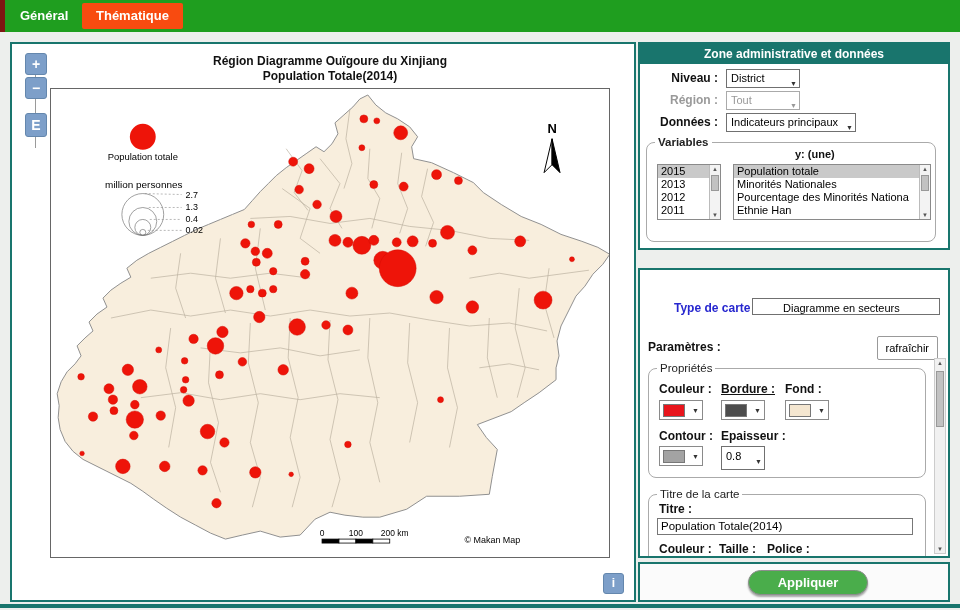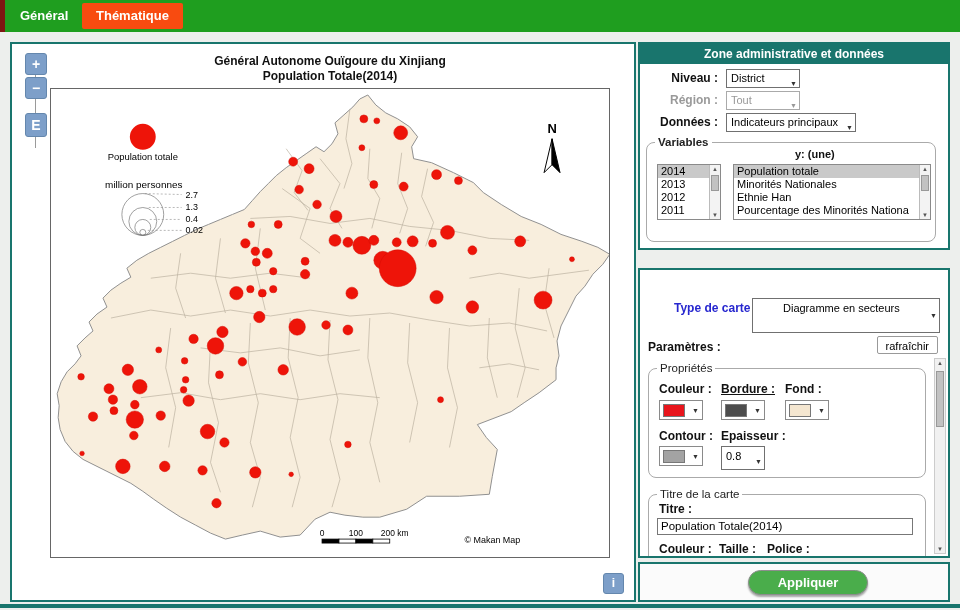--- a/index.html
+++ b/index.html
@@ -46,21 +46,21 @@
 
   .listbox { position:absolute; border:1px solid #8a8a8a; background:#fff; overflow:hidden; }
   .list-items { position:absolute; left:0; top:0; right:11px; bottom:0; overflow:hidden; }
   .list-item { height:13px; line-height:13px; font-size:11px; padding:0 3px; white-space:nowrap; cursor:pointer; }
   .list-item.selected { background:#c9c9c9; }
   .list-scroll { position:absolute; right:0; top:0; bottom:0; width:11px; background:#f3f3f3; border-left:1px solid #bbb; }
   .sb-up,.sb-down { position:absolute; left:0; width:10px; text-align:center; font-size:6px; color:#555; }
   .sb-up { top:1px; } .sb-down { bottom:1px; }
   .sb-thumb { position:absolute; left:1px; top:10px; width:8px; height:16px; background:#c2c2c2; border:1px solid #999; }
 
-  .btn-plain { position:absolute; background:#fff; border:1px solid #999; font-size:11px; height:18px; line-height:18px; padding:0 8px; cursor:pointer; border-radius:2px; }
+  .btn-plain { position:absolute; background:#fff; border:1px solid #999; font-size:11px; height:24px; line-height:18px; padding:0 8px; cursor:pointer; border-radius:2px; }
 
   .swatch { position:absolute; width:44px; height:20px; background:#fff; border:1px solid #8a8a8a; cursor:pointer; }
   .swatch .chip { position:absolute; left:3px; top:3px; width:22px; height:13px; border:1px solid #777; }
   .swatch .arr { position:absolute; right:3px; top:6px; font-size:7px; color:#333; }
 
   .txt { position:absolute; border:1px solid #777; background:#fff; font-size:11.5px; height:17px; line-height:15px; padding:0 3px; white-space:nowrap; overflow:hidden; }
 
   .scrollbar-v { position:absolute; right:2px; top:88px; bottom:2px; width:12px; background:#f1f1f1; border:1px solid #ccc; }
   .scrollbar-v .sb-thumb { top:12px; height:56px; width:8px; }
 
@@ -72,21 +72,21 @@
 <body>
 
 <div class="topbar">
   <div class="topbar-accent"></div>
   <span class="nav-general">Général</span>
   <span class="nav-thematique">Thématique</span>
 </div>
 
 <div class="map-panel">
   <div class="map-title">
-    <div>Général Autonome Ouïgoure du Xinjiang</div>
+    <div>Région Diagramme Ouïgoure du Xinjiang</div>
     <div>Population Totale(2014)</div>
   </div>
 
   <div class="zoom-track"></div>
   <div class="mapbtn btn-plus">+</div>
   <div class="mapbtn btn-minus">−</div>
   <div class="mapbtn btn-extent">E</div>
 
   <svg class="map-svg" viewBox="0 0 560 470">
 
@@ -258,52 +258,52 @@
     <span class="arr">▼</span>
   </div>
 
   <fieldset class="grp" style="left:6px; top:92px; width:290px; height:106px;">
     <legend class="blue">Variables</legend>
     <span class="lbl" style="left:10px; top:0px; font-size:11px;margin-top:28px;">x: (une)</span>
     <span class="lbl" style="left:148px; top:0px; font-size:11px;">y: (une)</span>
 
     <div class="listbox" style="left:10px; top:16px; width:64px; height:56px;">
       <div class="list-items">
-          <div class="list-item selected">2014</div>
+          <div class="list-item selected">2015</div>
           <div class="list-item">2013</div>
           <div class="list-item">2012</div>
           <div class="list-item">2011</div>
         </div>
       <div class="list-scroll">
         <span class="sb-up">▲</span>
         <span class="sb-thumb"></span>
         <span class="sb-down">▼</span>
       </div>
     </div>
 
     <div class="listbox" style="left:86px; top:16px; width:198px; height:56px;">
       <div class="list-items">
           <div class="list-item selected">Population totale</div>
           <div class="list-item">Minorités Nationales</div>
+          <div class="list-item">Pourcentage des Minorités Nationa</div>
           <div class="list-item">Ethnie Han</div>
-          <div class="list-item">Pourcentage des Minorités Nationa</div>
         </div>
       <div class="list-scroll">
         <span class="sb-up">▲</span>
         <span class="sb-thumb"></span>
         <span class="sb-down">▼</span>
       </div>
     </div>
   </fieldset>
 </div>
 
 <div class="sec sec2">
 
   <span class="lbl lbl-blue" style="left:12px; top:31px;">Type de carte :</span>
-  <div class="sel" style="left:112px; top:28px; width:188px; height:35px; line-height:19px;padding-left:30px;">
+  <div class="sel" style="left:112px; top:28px; width:188px; height:17px; line-height:19px;padding-left:30px;">
     <span>Diagramme en secteurs</span>
     <span class="arr" style="top:7px;">▼</span>
   </div>
 
   <span class="lbl" style="left:8px; top:70px;">Paramètres :</span>
   <button class="btn-plain" style="right:10px; top:66px;">rafraîchir</button>
 
   <fieldset class="grp" style="left:8px; top:92px; width:278px; height:116px;">
     <legend>Propriétés</legend>
     <span class="lbl" style="left:10px; top:8px;">Couleur :</span>

